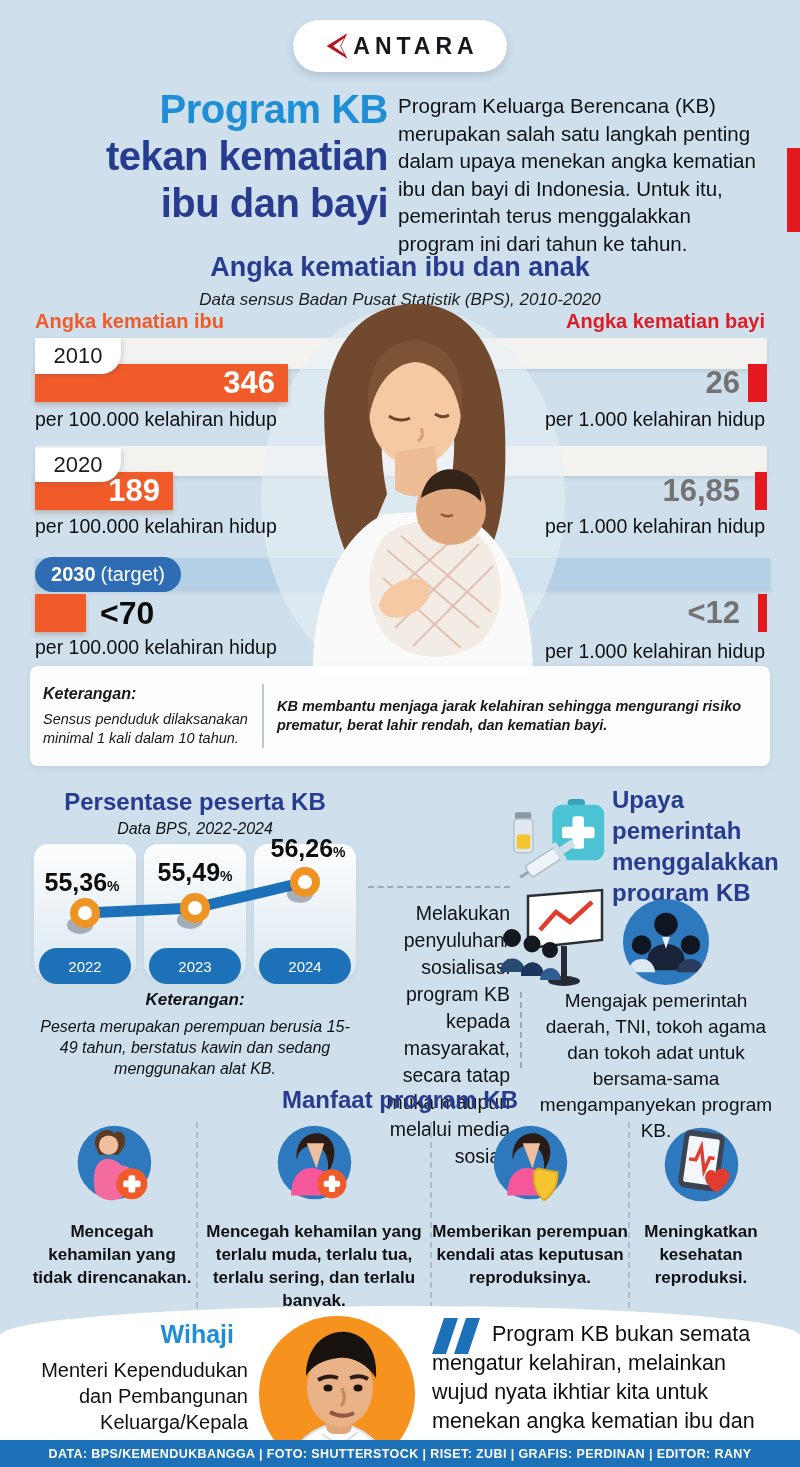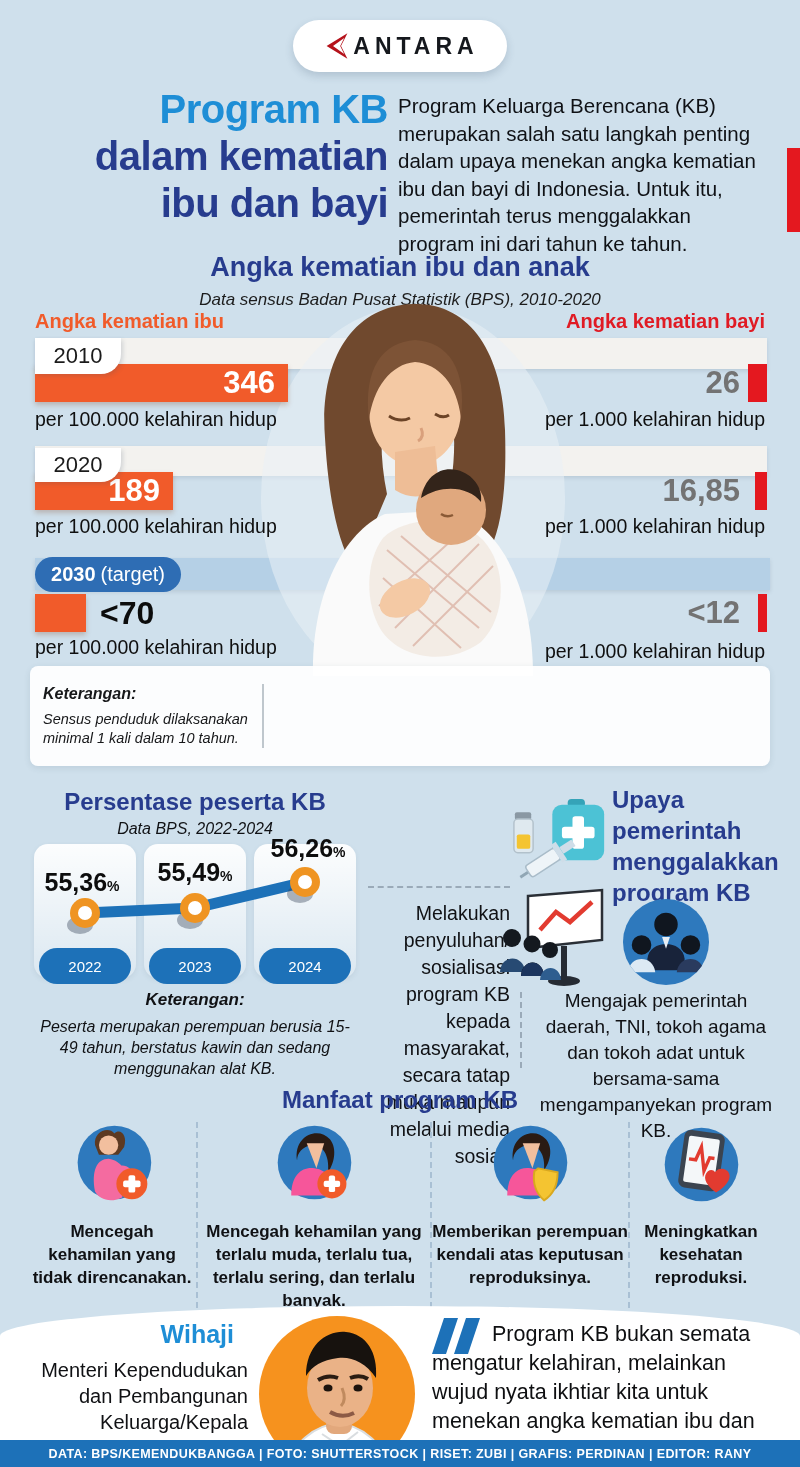--- a/index.html
+++ b/index.html
@@ -94,21 +94,21 @@
   <div class="abs logo-pill">
     <svg width="32" height="32" viewBox="0 0 40 40">
       <path d="M33 4 L7 20 L33 36 L25 20 Z" fill="#b5121b"></path>
       <path d="M29 10 L15 20 L29 30 L24 20 Z" fill="#fff"></path>
     </svg>
     <span class="logo-word">ANTARA</span>
   </div>
 
   <div class="abs title">
     <div class="accent">Program KB</div>
-    <div>dalam kematian</div>
+    <div>tekan kematian</div>
     <div>ibu dan bayi</div>
   </div>
   <div class="abs intro">Program Keluarga Berencana (KB) merupakan salah satu langkah penting dalam upaya menekan angka kematian ibu dan bayi di Indonesia. Untuk itu, pemerintah terus menggalakkan program ini dari tahun ke tahun.</div>
   <div class="abs red-strip"></div>
 
   <div class="abs sec-h mort-h">Angka kematian ibu dan anak</div>
   <div class="abs mort-sub">Data sensus Badan Pusat Statistik (BPS), 2010-2020</div>
   <div class="abs lbl-ibu">Angka kematian ibu</div>
   <div class="abs lbl-bayi">Angka kematian bayi</div>
 
@@ -170,20 +170,21 @@
   <div class="abs bbar" style="top: 594px; width: 9px;"></div>
   <div class="abs unit unit-r" style="top:640px">per 1.000 kelahiran hidup</div>
 
   <div class="abs notes">
     <div class="ncol ncol1">
       <div class="nlabel">Keterangan:</div>
       <div>Sensus penduduk dilaksanakan minimal 1 kali dalam 10 tahun.</div>
     </div>
     <div class="ndiv"></div>
     <div class="ndiv"></div>
+    <div class="ncol ncol3">KB membantu menjaga jarak kelahiran sehingga mengurangi risiko prematur, berat lahir rendah, dan kematian bayi.</div>
   </div>
 
   <div class="abs pers-h">Persentase peserta KB</div>
   <div class="abs pers-sub">Data BPS, 2022-2024</div>
   <div class="abs chart">
     <div class="ccard" style="left:4px"></div>
     <div class="ccard" style="left:114px"></div>
     <div class="ccard" style="left:224px"></div>
     <svg width="330" height="160" viewBox="0 0 330 160">
       <polyline id="trend-line" fill="none" stroke="#1d71b8" stroke-width="11" stroke-linecap="round" stroke-linejoin="round" points="55,83 165,78 275,52"></polyline>

